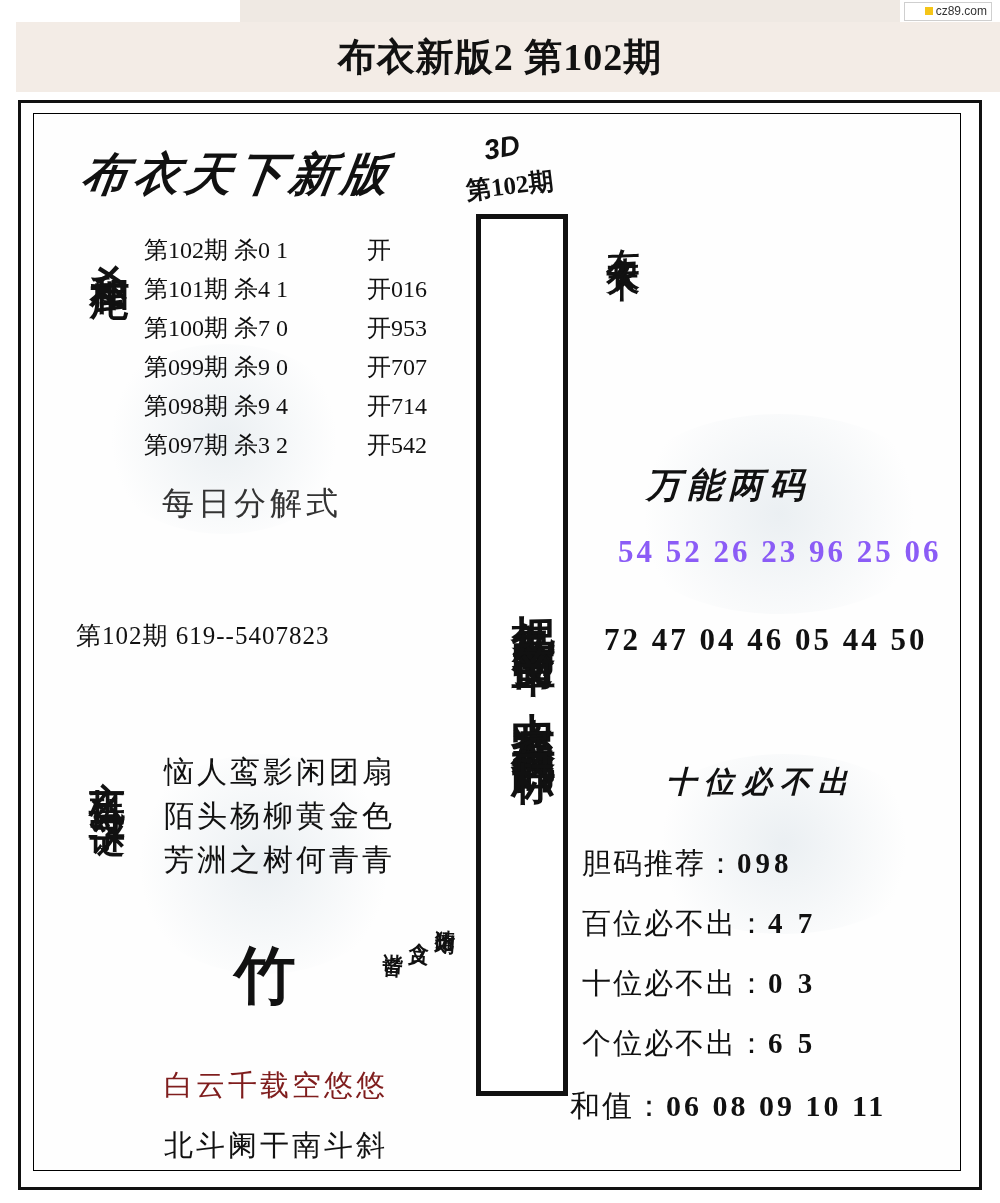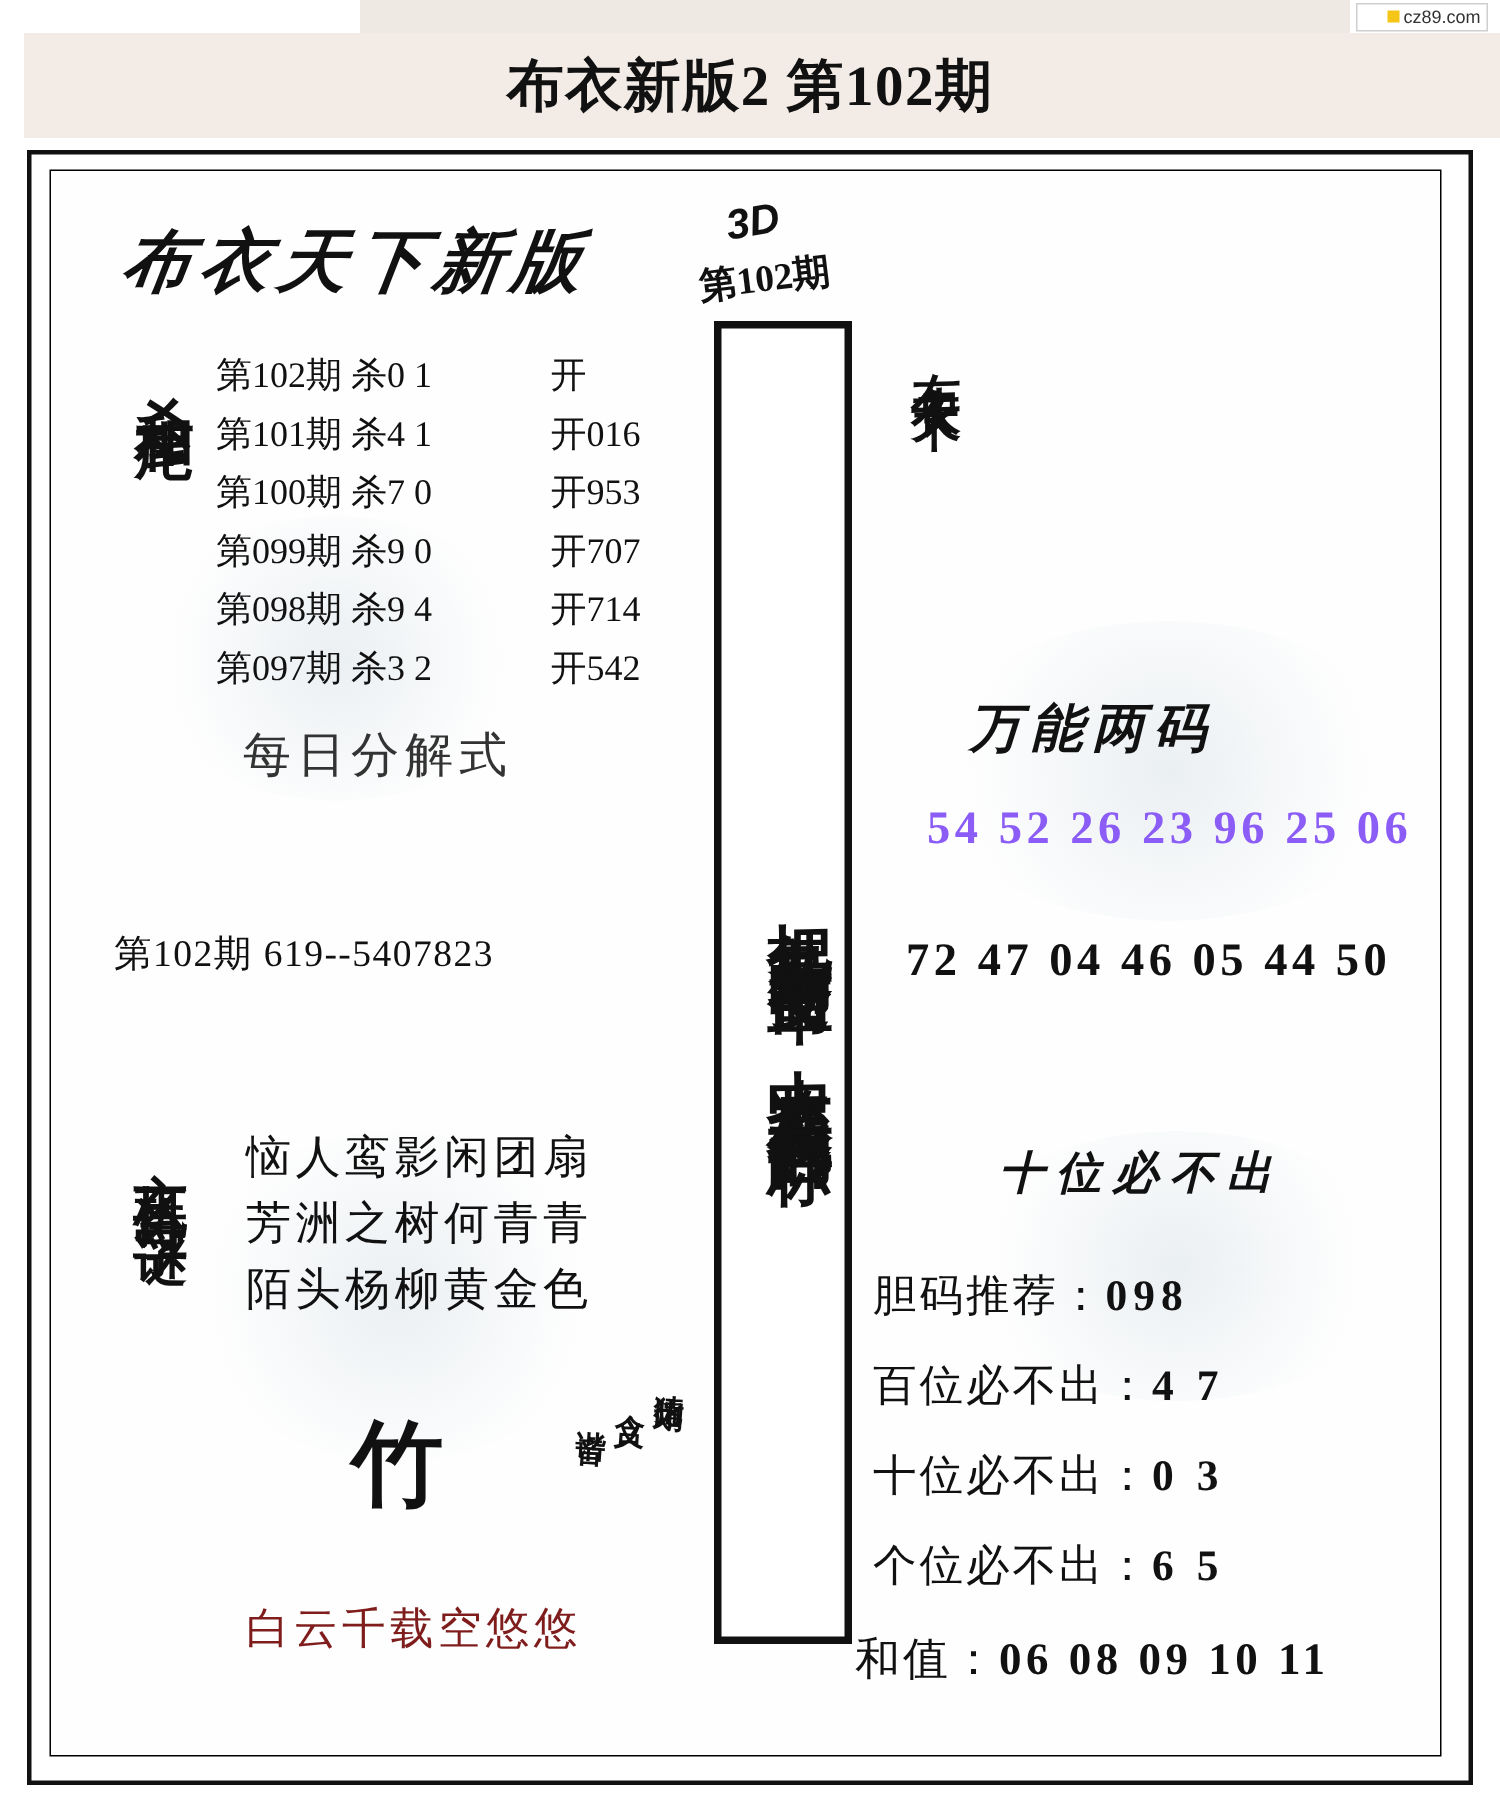--- a/index.html
+++ b/index.html
@@ -395,28 +395,29 @@
         <span class="k-open">开542</span>
       </div>
     </div>
 
     <div class="daily">每日分解式</div>
     <div class="code-line">第102期 619--5407823</div>
 
     <div class="vlabel vlabel-xuanji">玄机诗一字谜</div>
     <div class="poem">
       <div>恼人鸾影闲团扇</div>
+      <div>陌头杨柳黄金色</div>
       <div>芳洲之树何青青</div>
-      <div>陌头杨柳黄金色</div>
     </div>
     <div class="riddle-answer">竹</div>
     <div class="guess-col guess-1">猜比划</div>
     <div class="guess-col guess-2">含义</div>
     <div class="guess-col guess-3">谐音</div>
     <div class="bottom-line-1">白云千载空悠悠</div>
+    <div class="bottom-line-2">北斗阑干南斗斜</div>
 
     <div class="center-box">
       <div class="center-box-text">把复杂的变简单 中大奖是我们的目标</div>
     </div>
 
     <div class="r-title">布衣天下2</div>
     <div class="r-wanneng">万能两码</div>
     <div class="r-nums1">54 52 26 23 96 25 06</div>
     <div class="r-nums2">72 47 04 46 05 44 50</div>
     <div class="r-expert">十位必不出</div>

